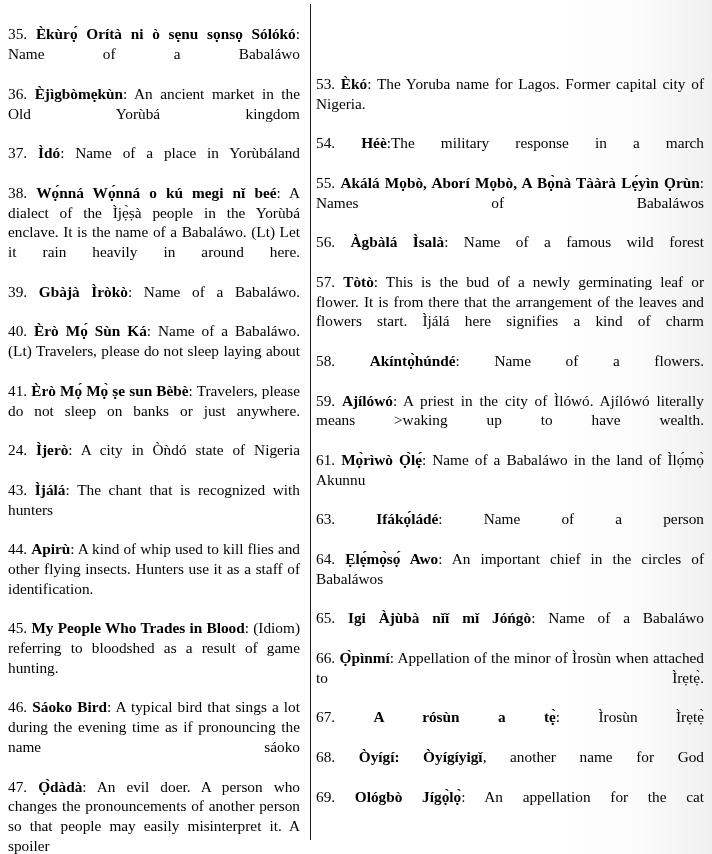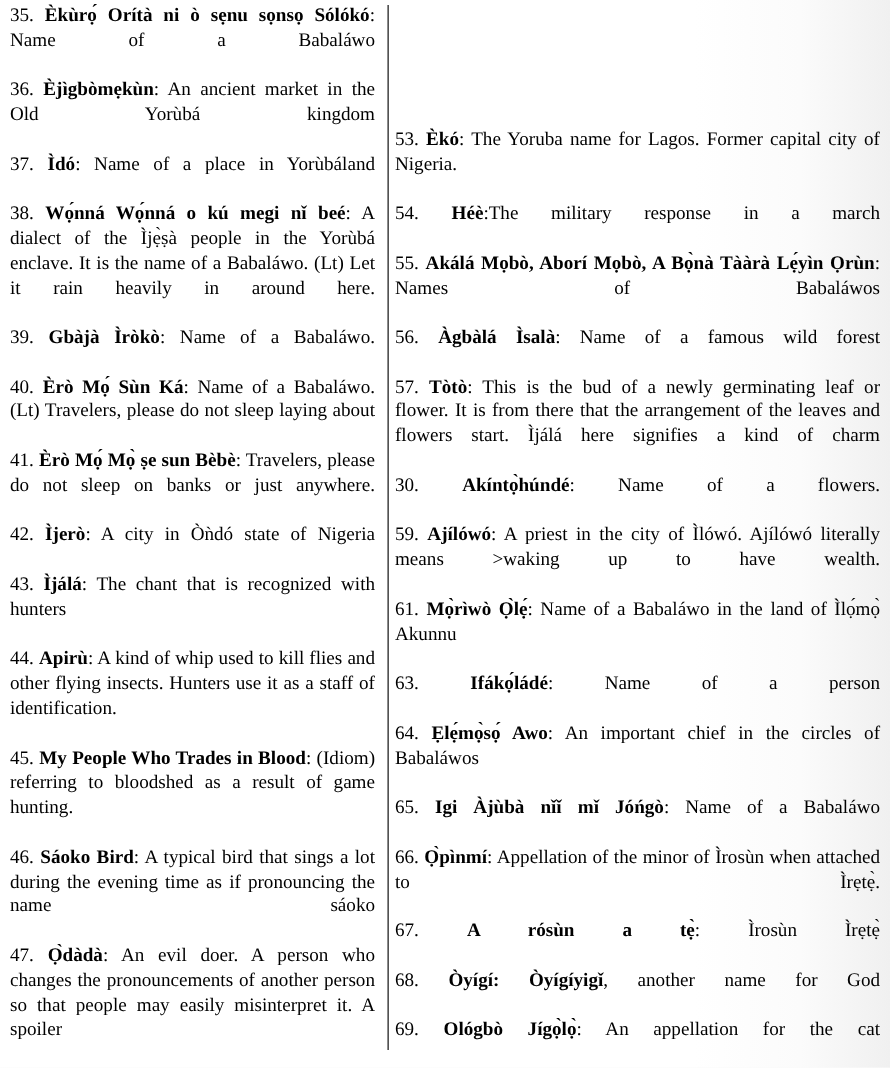--- a/index.html
+++ b/index.html
@@ -27,21 +27,21 @@
       linear-gradient(to bottom, #ffffff 0%, #ffffff 92%, #f4f4f4 100%);
   }
 
   .columns {
     position: absolute;
     top: 12px;
     left: 0;
     right: 0;
     bottom: 0;
     display: flex;
-    align-items: flex-end;
+    align-items: center;
     margin-top: 34px;
   }
 
   .col {
     box-sizing: border-box;
     font-size: 15.3px;
     line-height: 1.295;
     text-align: justify;
     text-justify: inter-word;
     hyphens: none;
@@ -100,35 +100,35 @@
   <div class="columns">
 
     <div class="col col-left" id="left-column">
         <p class="entry"><span class="num">35.</span> <span class="term">Èkùrọ́ Orítà ni ò sẹnu sọnsọ Sólókó</span><span>:</span><span> Name of a Babaláwo</span></p>
         <p class="entry"><span class="num">36.</span> <span class="term">Èjìgbòmẹkùn</span><span>:</span><span> An ancient market in the Old Yorùbá kingdom</span></p>
         <p class="entry"><span class="num">37.</span> <span class="term">Ìdó</span><span>:</span><span> Name of a place in Yorùbáland</span></p>
         <p class="entry"><span class="num">38.</span> <span class="term">Wọ́nná Wọ́nná o kú megi nǐ beé</span><span>:</span><span> A dialect of the Ìjẹ̀ṣà people in the Yorùbá enclave. It is the name of a Babaláwo. (Lt) Let it rain heavily in around here.</span></p>
         <p class="entry"><span class="num">39.</span> <span class="term">Gbàjà Ìròkò</span><span>:</span><span> Name of a Babaláwo.</span></p>
         <p class="entry"><span class="num">40.</span> <span class="term">Èrò Mọ́ Sùn Ká</span><span>:</span><span> Name of a Babaláwo. (Lt) Travelers, please do not sleep laying about</span></p>
         <p class="entry"><span class="num">41.</span> <span class="term">Èrò Mọ́ Mọ̀ ṣe sun Bèbè</span><span>:</span><span> Travelers, please do not sleep on banks or just anywhere.</span></p>
-        <p class="entry"><span class="num">42.</span> <span class="term">Ìjerò</span><span>:</span><span>  A city in Òǹdó state of Nigeria</span></p>
+        <p class="entry"><span class="num">24.</span> <span class="term">Ìjerò</span><span>:</span><span>  A city in Òǹdó state of Nigeria</span></p>
         <p class="entry"><span class="num">43.</span> <span class="term">Ìjálá</span><span>:</span><span> The chant that is recognized with hunters</span></p>
         <p class="entry"><span class="num">44.</span> <span class="term">Apirù</span><span>:</span><span> A kind of whip used to kill flies and other flying insects. Hunters use it as a staff of identification.</span></p>
         <p class="entry"><span class="num">45.</span> <span class="term">My People Who Trades in Blood</span><span>:</span><span> (Idiom) referring to bloodshed as a result of game hunting.</span></p>
         <p class="entry"><span class="num">46.</span> <span class="term">Sáoko Bird</span><span>:</span><span> A typical bird that sings a lot during the evening time as if pronouncing the name sáoko</span></p>
         <p class="entry"><span class="num">47.</span> <span class="term">Ọ̀dàdà</span><span>:</span><span> An evil doer. A person who changes the pronouncements of another person so that people may easily misinterpret it. A spoiler</span></p>
       </div>
 
     <div class="col col-right" id="right-column">
         <p class="entry"><span class="num">53.</span> <span class="term">Èkó</span><span>:</span><span> The Yoruba name for Lagos. Former capital city of Nigeria.</span></p>
         <p class="entry"><span class="num">54.</span> <span class="term">Héè</span><span>:</span><span>The military response in a march</span></p>
         <p class="entry"><span class="num">55.</span> <span class="term">Akálá Mọbò, Aborí Mọbò, A Bọ̀nà Tààrà Lẹ́yìn Ọrùn</span><span>:</span><span> Names of Babaláwos</span></p>
         <p class="entry"><span class="num">56.</span> <span class="term">Àgbàlá Ìsalà</span><span>:</span><span> Name of a famous wild forest</span></p>
         <p class="entry"><span class="num">57.</span> <span class="term">Tòtò</span><span>:</span><span> This is the bud of a newly germinating leaf or flower. It is from there that the arrangement of the leaves and flowers start. Ìjálá here signifies a kind of charm</span></p>
-        <p class="entry"><span class="num">30.</span> <span class="term">Akíntọ̀húndé</span><span>:</span><span> Name of a flowers.</span></p>
+        <p class="entry"><span class="num">58.</span> <span class="term">Akíntọ̀húndé</span><span>:</span><span> Name of a flowers.</span></p>
         <p class="entry"><span class="num">59.</span> <span class="term">Ajílówó</span><span>:</span><span> A priest in   the city of Ìlówó. Ajílówó literally means &gt;waking up to have wealth.</span></p>
         <p class="entry"><span class="num">61.</span> <span class="term">Mọ̀rìwò Ọ̀lẹ́</span><span>:</span><span> Name of a Babaláwo in the land of Ìlọ́mọ̀ Akunnu</span></p>
         <p class="entry"><span class="num">63.</span> <span class="term">Ifákọ́ládé</span><span>:</span><span> Name of a person</span></p>
         <p class="entry"><span class="num">64.</span> <span class="term">Ẹlẹ́mọ̀sọ́ Awo</span><span>:</span><span> An important chief in the circles of Babaláwos</span></p>
         <p class="entry"><span class="num">65.</span> <span class="term">Igi Àjùbà nǐǐ mǐ Jóńgò</span><span>:</span><span> Name of a Babaláwo</span></p>
         <p class="entry"><span class="num">66.</span> <span class="term">Ọ̀pìnmí</span><span>:</span><span> Appellation of the minor of Ìrosùn when attached to Ìrẹtẹ̀.</span></p>
         <p class="entry"><span class="num">67.</span> <span class="term">A rósùn a tẹ̀</span><span>:</span><span> Ìrosùn Ìrẹtẹ̀</span></p>
         <p class="entry"><span class="num">68.</span> <span class="term">Òyígí: Òyígíyigǐ</span><span>, another name for God</span></p>
         <p class="entry"><span class="num">69.</span> <span class="term">Ológbò Jígọ̀lọ̀</span><span>:</span><span> An appellation for the cat</span></p>
       </div>

